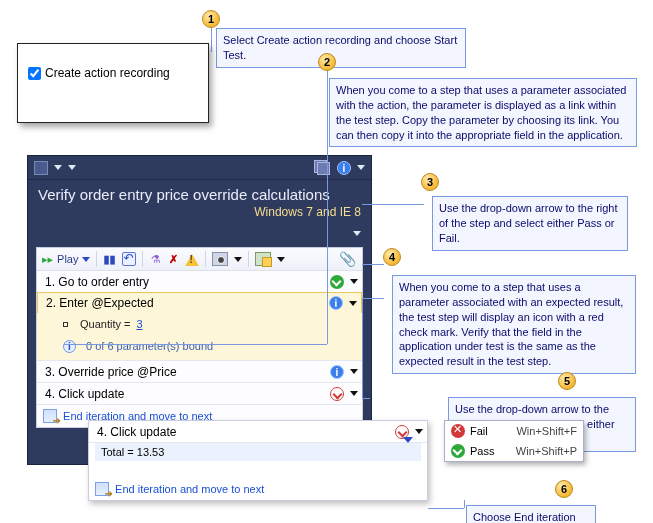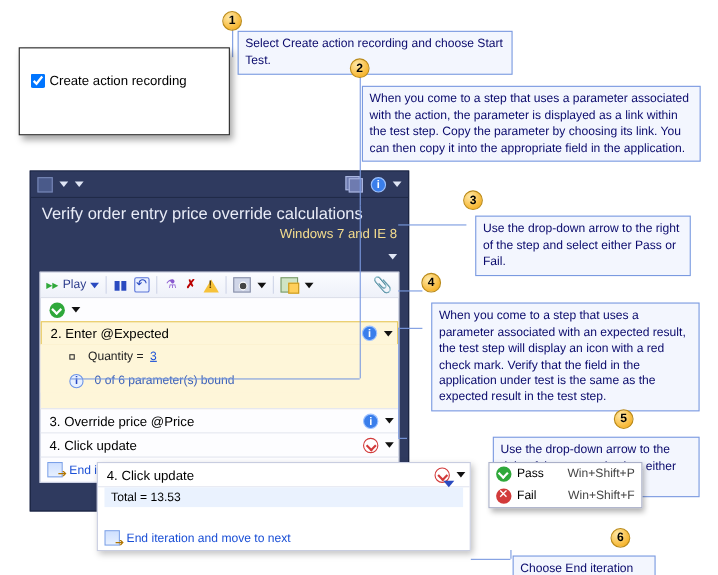--- a/index.html
+++ b/index.html
@@ -166,21 +166,21 @@
   .status-redcheck { width:14px;height:14px;border-radius:50%;border:1px solid #d23a3a;display:inline-block;position:relative; background:#fff;}
   .status-redcheck::after{content:""; position:absolute; left:3px; top:3px; width:5px;height:5px; border-left:2px solid #d23a3a; border-bottom:2px solid #d23a3a; transform:rotate(-45deg);}
   .status-redcheck-badge::before{content:""; position:absolute; right:-5px; bottom:-5px; width:0;height:0; border-left:5px solid transparent; border-right:5px solid transparent; border-top:6px solid #2a4ac0;}
 
   .step-row.active { background:#fef6d9; border:1px solid #e8c85a; margin:-1px 0;}
   .substep { padding-left: 26px; font-size:11px; color:#222; background:#fef6d9; border-bottom:none;}
   .substep .qty-val { color:#1a4fd6; text-decoration:underline;}
   .substep .bullet { width:5px;height:5px; border:1px solid #333; display:inline-block; margin-right:6px;}
   .substep.info-row { color:#3a5fb8;}
   .info-i { width:13px;height:13px;border-radius:50%;background:#e7f0ff;border:1px solid #6b93e8;color:#2a4ac0;font-size:10px;font-weight:bold;text-align:center;line-height:12px;display:inline-block;margin-right:4px;}
-  .substep-wrap { background:#fef6d9; border-bottom:1px solid #e4e7f0; padding-bottom:14px;}
+  .substep-wrap { background:#fef6d9; border-bottom:1px solid #e4e7f0; padding-bottom:3px;}
 
   .end-link-row {
     padding:4px 6px;
     font-size:11px;
   }
   .end-link { color:#1a4fd6; cursor:pointer;}
   .end-ico { width:14px;height:14px;display:inline-block;vertical-align:-3px;margin-right:3px; background:linear-gradient(#cfe0ff,#e7f0ff); border:1px solid #7aa0e8; position:relative;}
   .end-ico::after{content:"➔"; position:absolute; right:-5px; bottom:-4px; font-size:10px; color:#b07500;}
 
   
@@ -303,20 +303,21 @@
       <span class="cam"></span>
       <span class="tri tri-down-b"></span>
       <span class="sep"></span>
       <span class="imgstack"></span>
       <span class="tri tri-down-b"></span>
       <span class="tb-gap"></span>
       <span class="clip">📎</span>
     </div>
 
     <div class="step-row">
+      <span class="txt"><span>1.</span> <span>Go to order entry</span></span>
       <span class="status-ok"></span>
       <span class="tri tri-down-b"></span>
     </div>
 
     <div class="step-row active">
       <span class="txt"><span>2.</span> <span>Enter @Expected</span></span>
       <span class="info-circ">i</span>
       <span class="tri tri-down-b"></span>
     </div>
     <div class="substep-wrap">
@@ -358,22 +359,22 @@
   </div>
   <div class="total-row">Total = 13.53</div>
   <div class="end-link-row">
     <span class="end-ico"></span>
     <span class="end-link">End iteration and move to next</span>
   </div>
 </div>
 
 <div class="pf">
   <div class="pf-row">
+    <span class="x-circ"></span>
+    <span>Fail</span>
+    <span class="pf-hot">Win+Shift+F</span>
+  </div>
+  <div class="pf-row">
     <span class="status-ok"></span>
     <span>Pass</span>
     <span class="pf-hot">Win+Shift+P</span>
   </div>
-  <div class="pf-row">
-    <span class="x-circ"></span>
-    <span>Fail</span>
-    <span class="pf-hot">Win+Shift+F</span>
-  </div>
 </div>
 
 </body></html>

